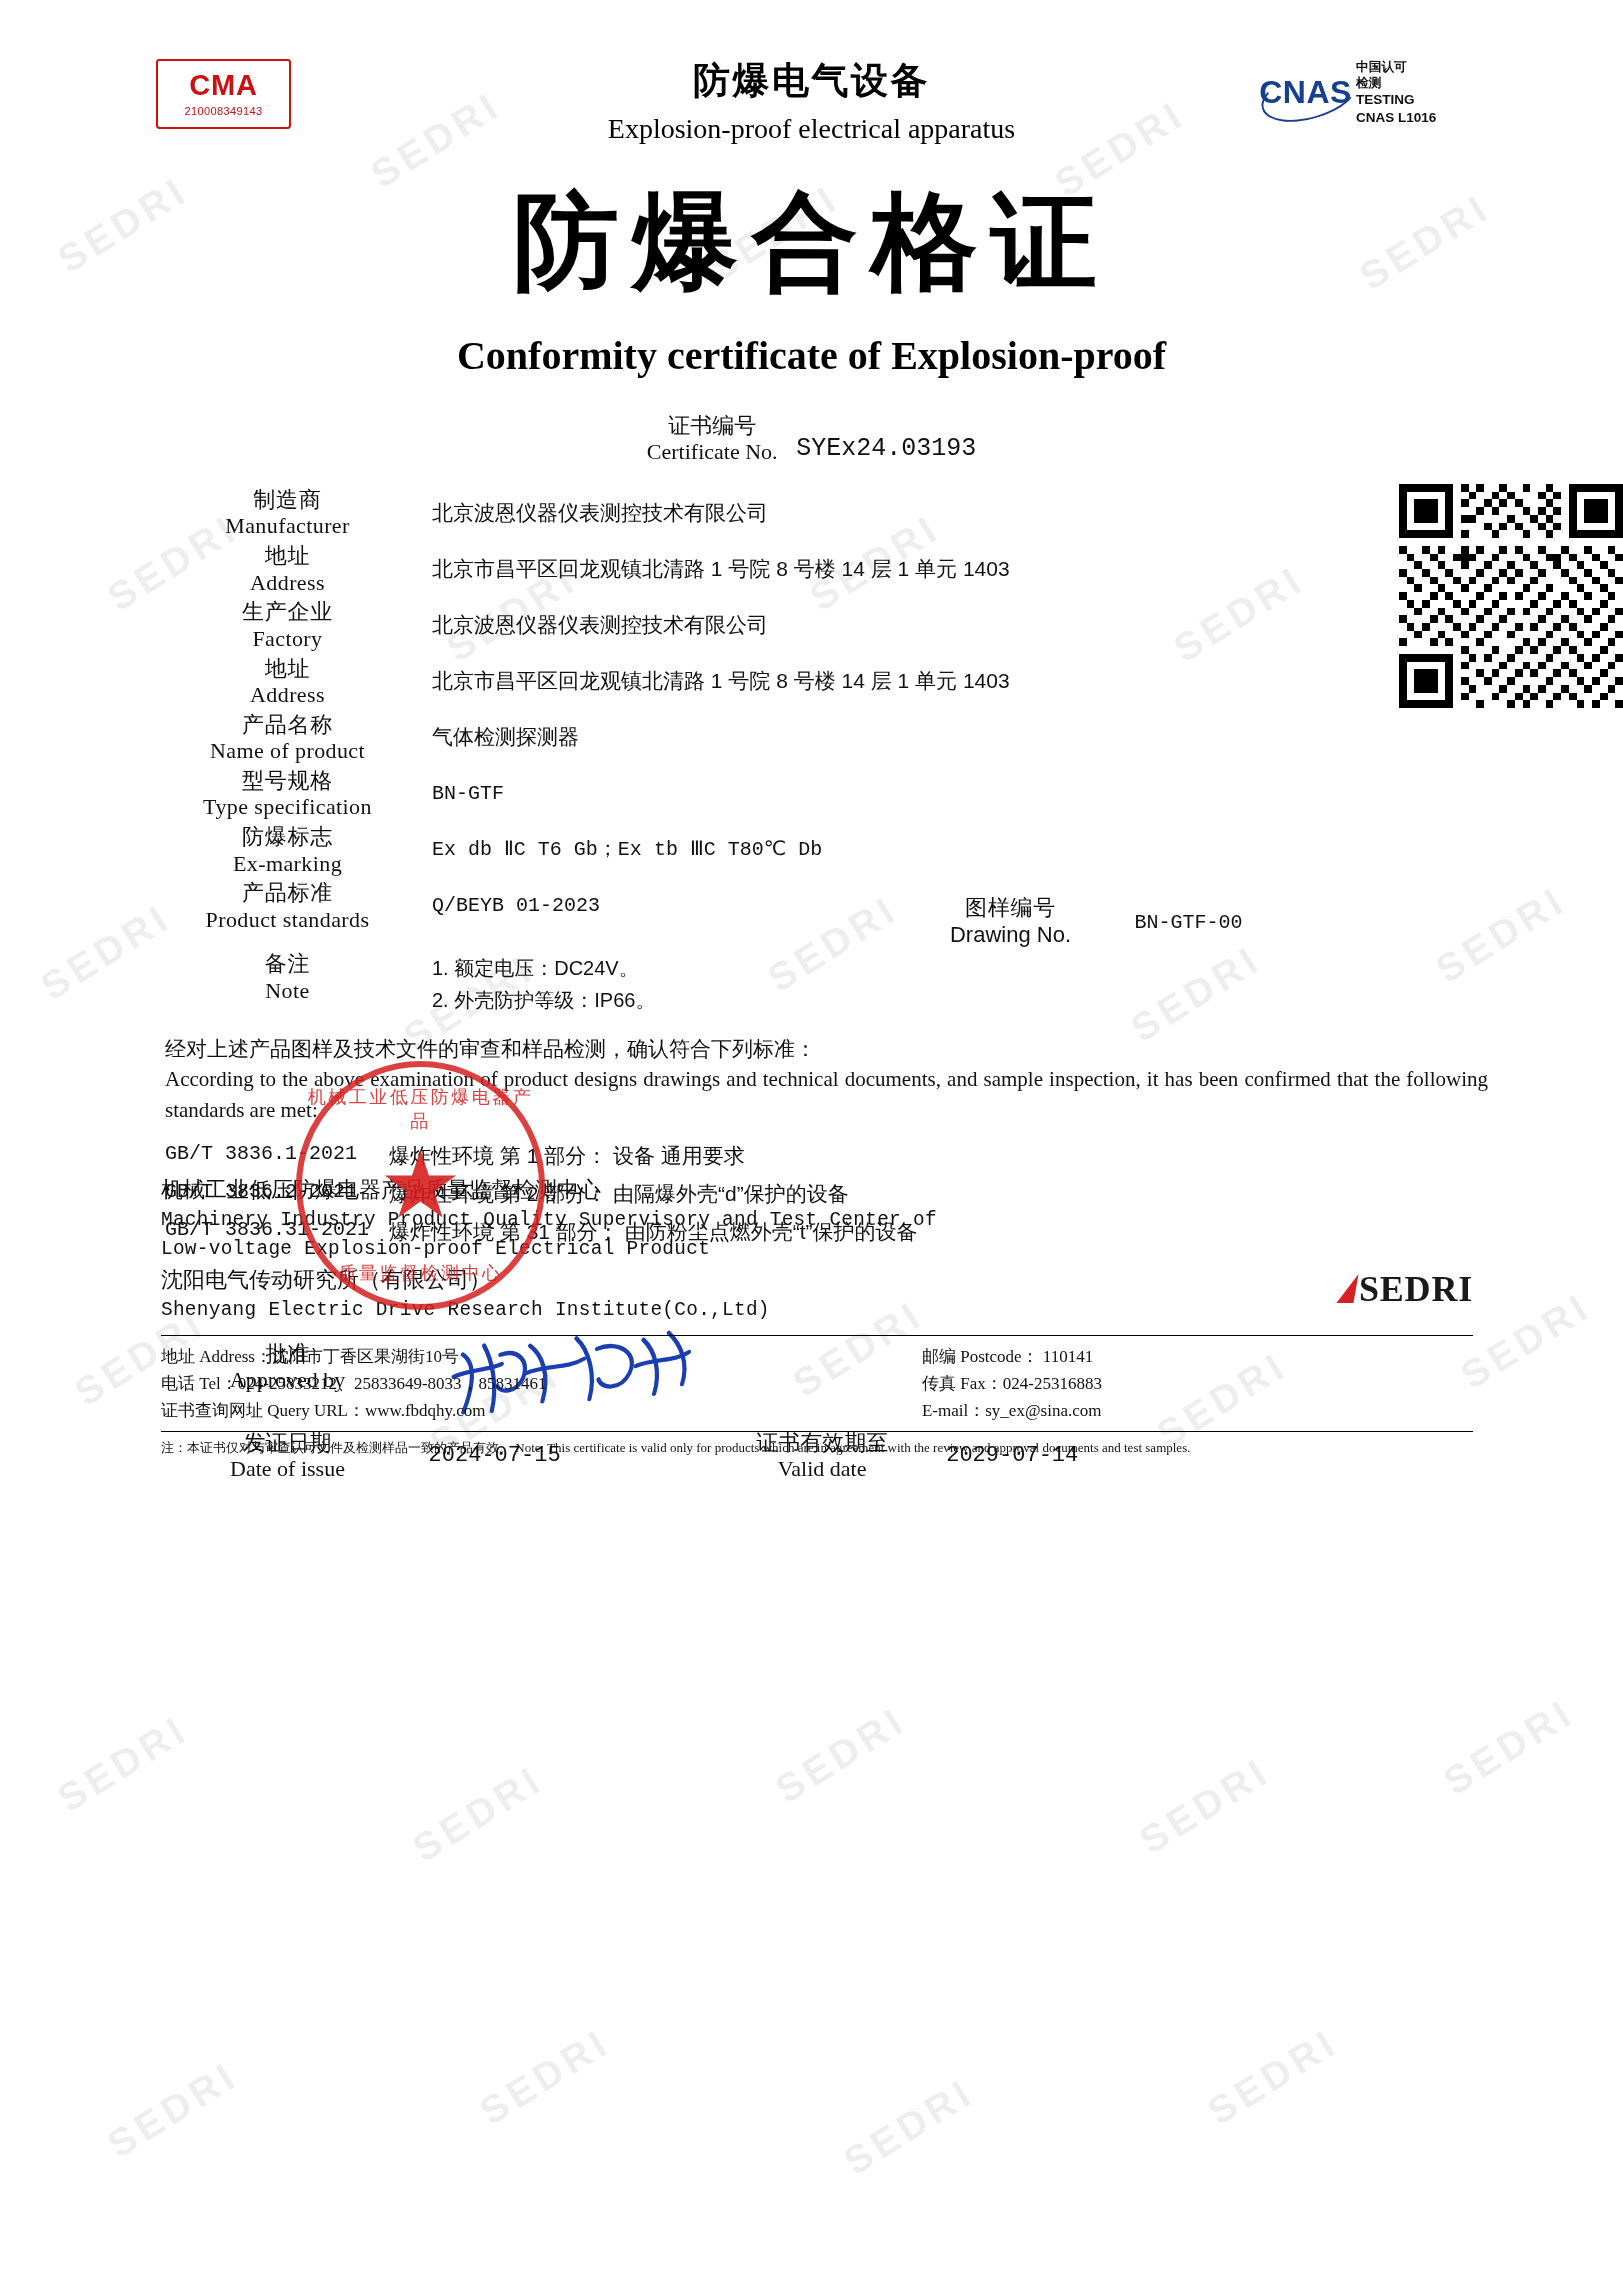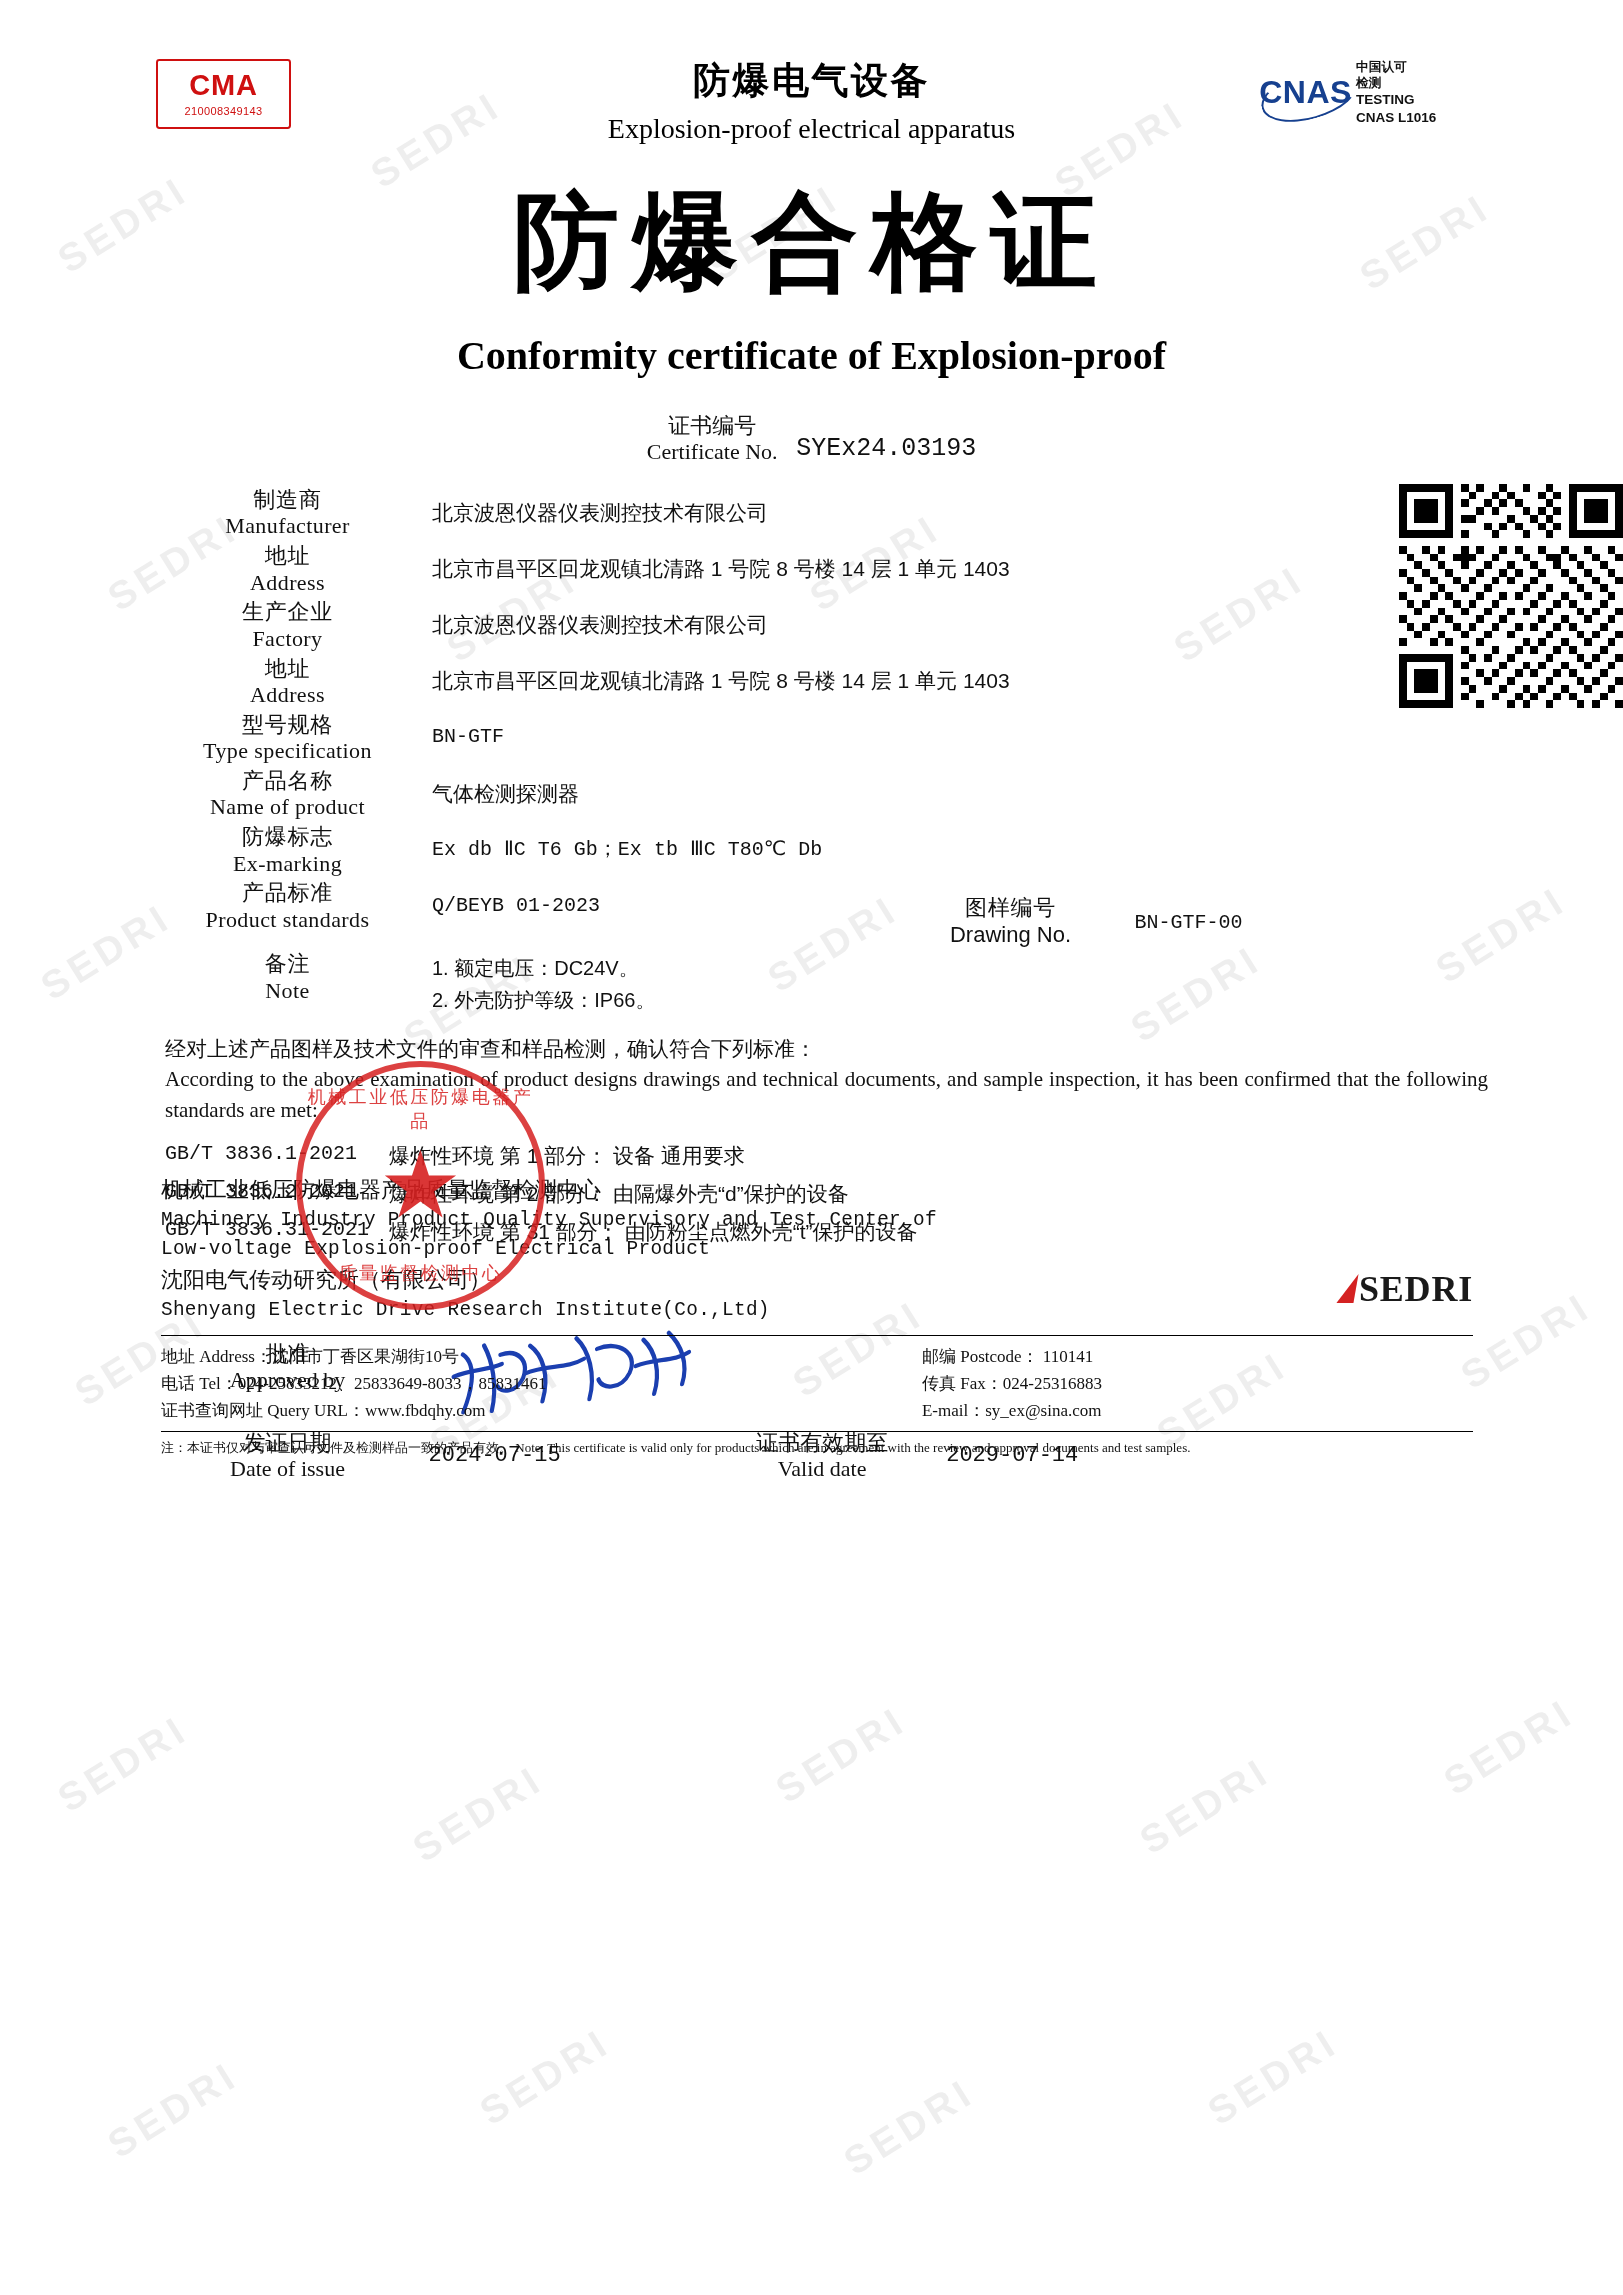--- a/index.html
+++ b/index.html
@@ -784,32 +784,32 @@
       <div class="field-row">
         <div class="field-label">
           <span class="cn">地址</span>
           <span class="en">Address</span>
         </div>
         <div class="field-value">北京市昌平区回龙观镇北清路 1 号院 8 号楼 14 层 1 单元 1403</div>
       </div>
 
       <div class="field-row">
         <div class="field-label">
+          <span class="cn">产品名称</span>
+          <span class="en">Name of product</span>
+        </div>
+        <div class="field-value">气体检测探测器</div>
+      </div>
+
+      <div class="field-row">
+        <div class="field-label">
           <span class="cn">型号规格</span>
           <span class="en">Type specification</span>
         </div>
         <div class="field-value mono">BN-GTF</div>
-      </div>
-
-      <div class="field-row">
-        <div class="field-label">
-          <span class="cn">产品名称</span>
-          <span class="en">Name of product</span>
-        </div>
-        <div class="field-value">气体检测探测器</div>
       </div>
 
       <div class="field-row">
         <div class="field-label">
           <span class="cn">防爆标志</span>
           <span class="en">Ex-marking</span>
         </div>
         <div class="field-value mixed">Ex db ⅡC T6 Gb；Ex tb ⅢC T80℃ Db</div>
       </div>
 

